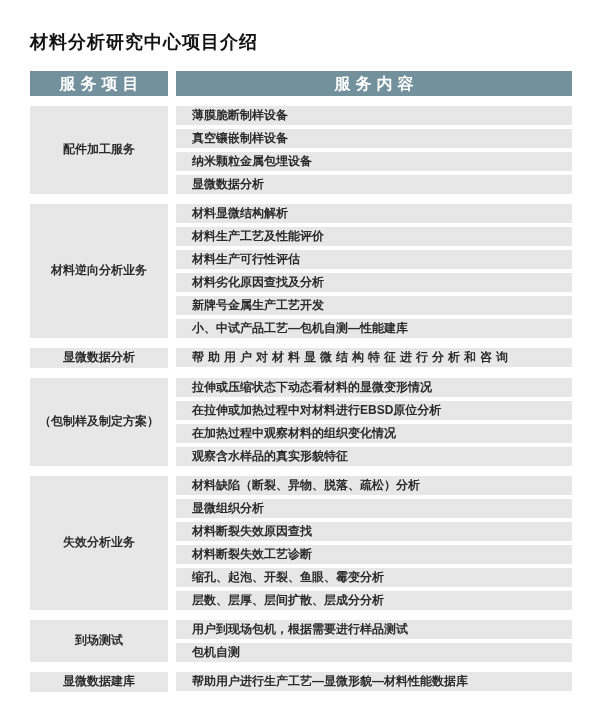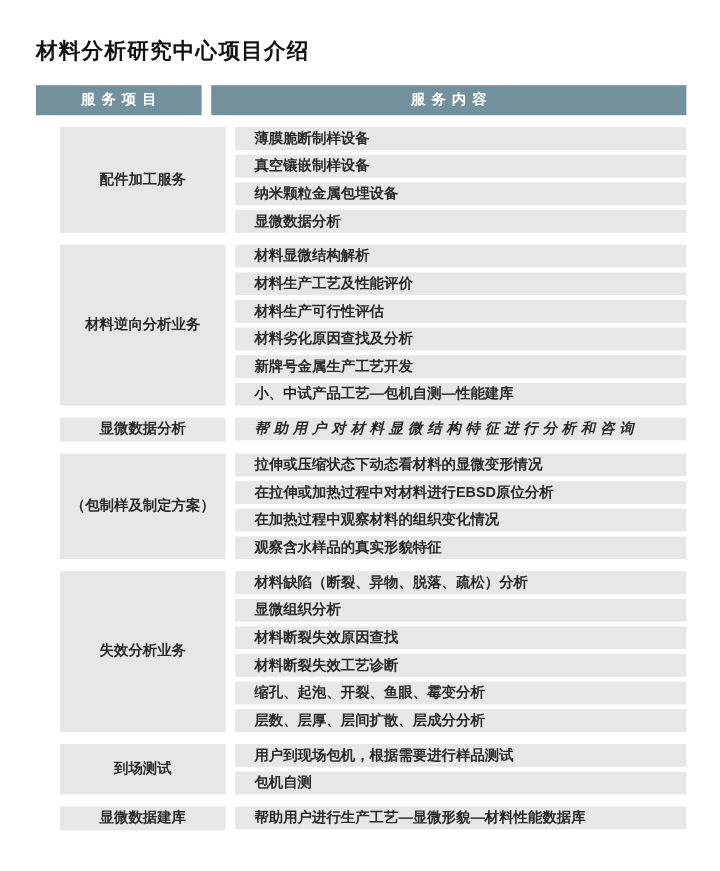--- a/index.html
+++ b/index.html
@@ -25,21 +25,21 @@
     letter-spacing: 1px;
   }
   .thead {
     display: flex;
     gap: 8px;
     margin-bottom: 10px;
   }
   .th {
     background: var(--header-bg, #72919d);
     color: #ffffff;
-    font-size: 12px;
+    font-size: 16px;
     font-weight: bold;
     letter-spacing: 5px;
     height: 25px;
     line-height: 25px;
     text-align: center;
     text-indent: 5px; 
   }
   .th-left { width: 138px; }
   .th-right { flex: 1; }
   .section {
@@ -53,40 +53,39 @@
     background: var(--row-bg, #e7e7e7);
     display: flex;
     flex-direction: column;
     align-items: center;
     justify-content: center;
     text-align: center;
     font-size: 12px;
     font-weight: bold;
     color: #2a2a2a;
     line-height: 1.65;
-    margin-left: 20px;
   }
   .items {
     flex: 1;
     display: flex;
     flex-direction: column;
     gap: 4px;
   }
   .item {
     background: var(--row-bg, #e7e7e7);
     height: 19px;
     line-height: 19px;
     padding-left: 16px;
     font-size: 12px;
     font-weight: bold;
     color: #2a2a2a;
     white-space: nowrap;
     overflow: hidden;
   }
-  .item.spaced { letter-spacing: 4px; font-style: italic; }
+  .item.spaced { letter-spacing: 4px; }
 </style>
 </head>
 <body>
 
 <div class="page">
   <h1 class="title">材料分析研究中心项目介绍</h1>
   <div>
     <div class="thead">
       <div class="th th-left">服务项目</div>
       <div class="th th-right">服务内容</div>

